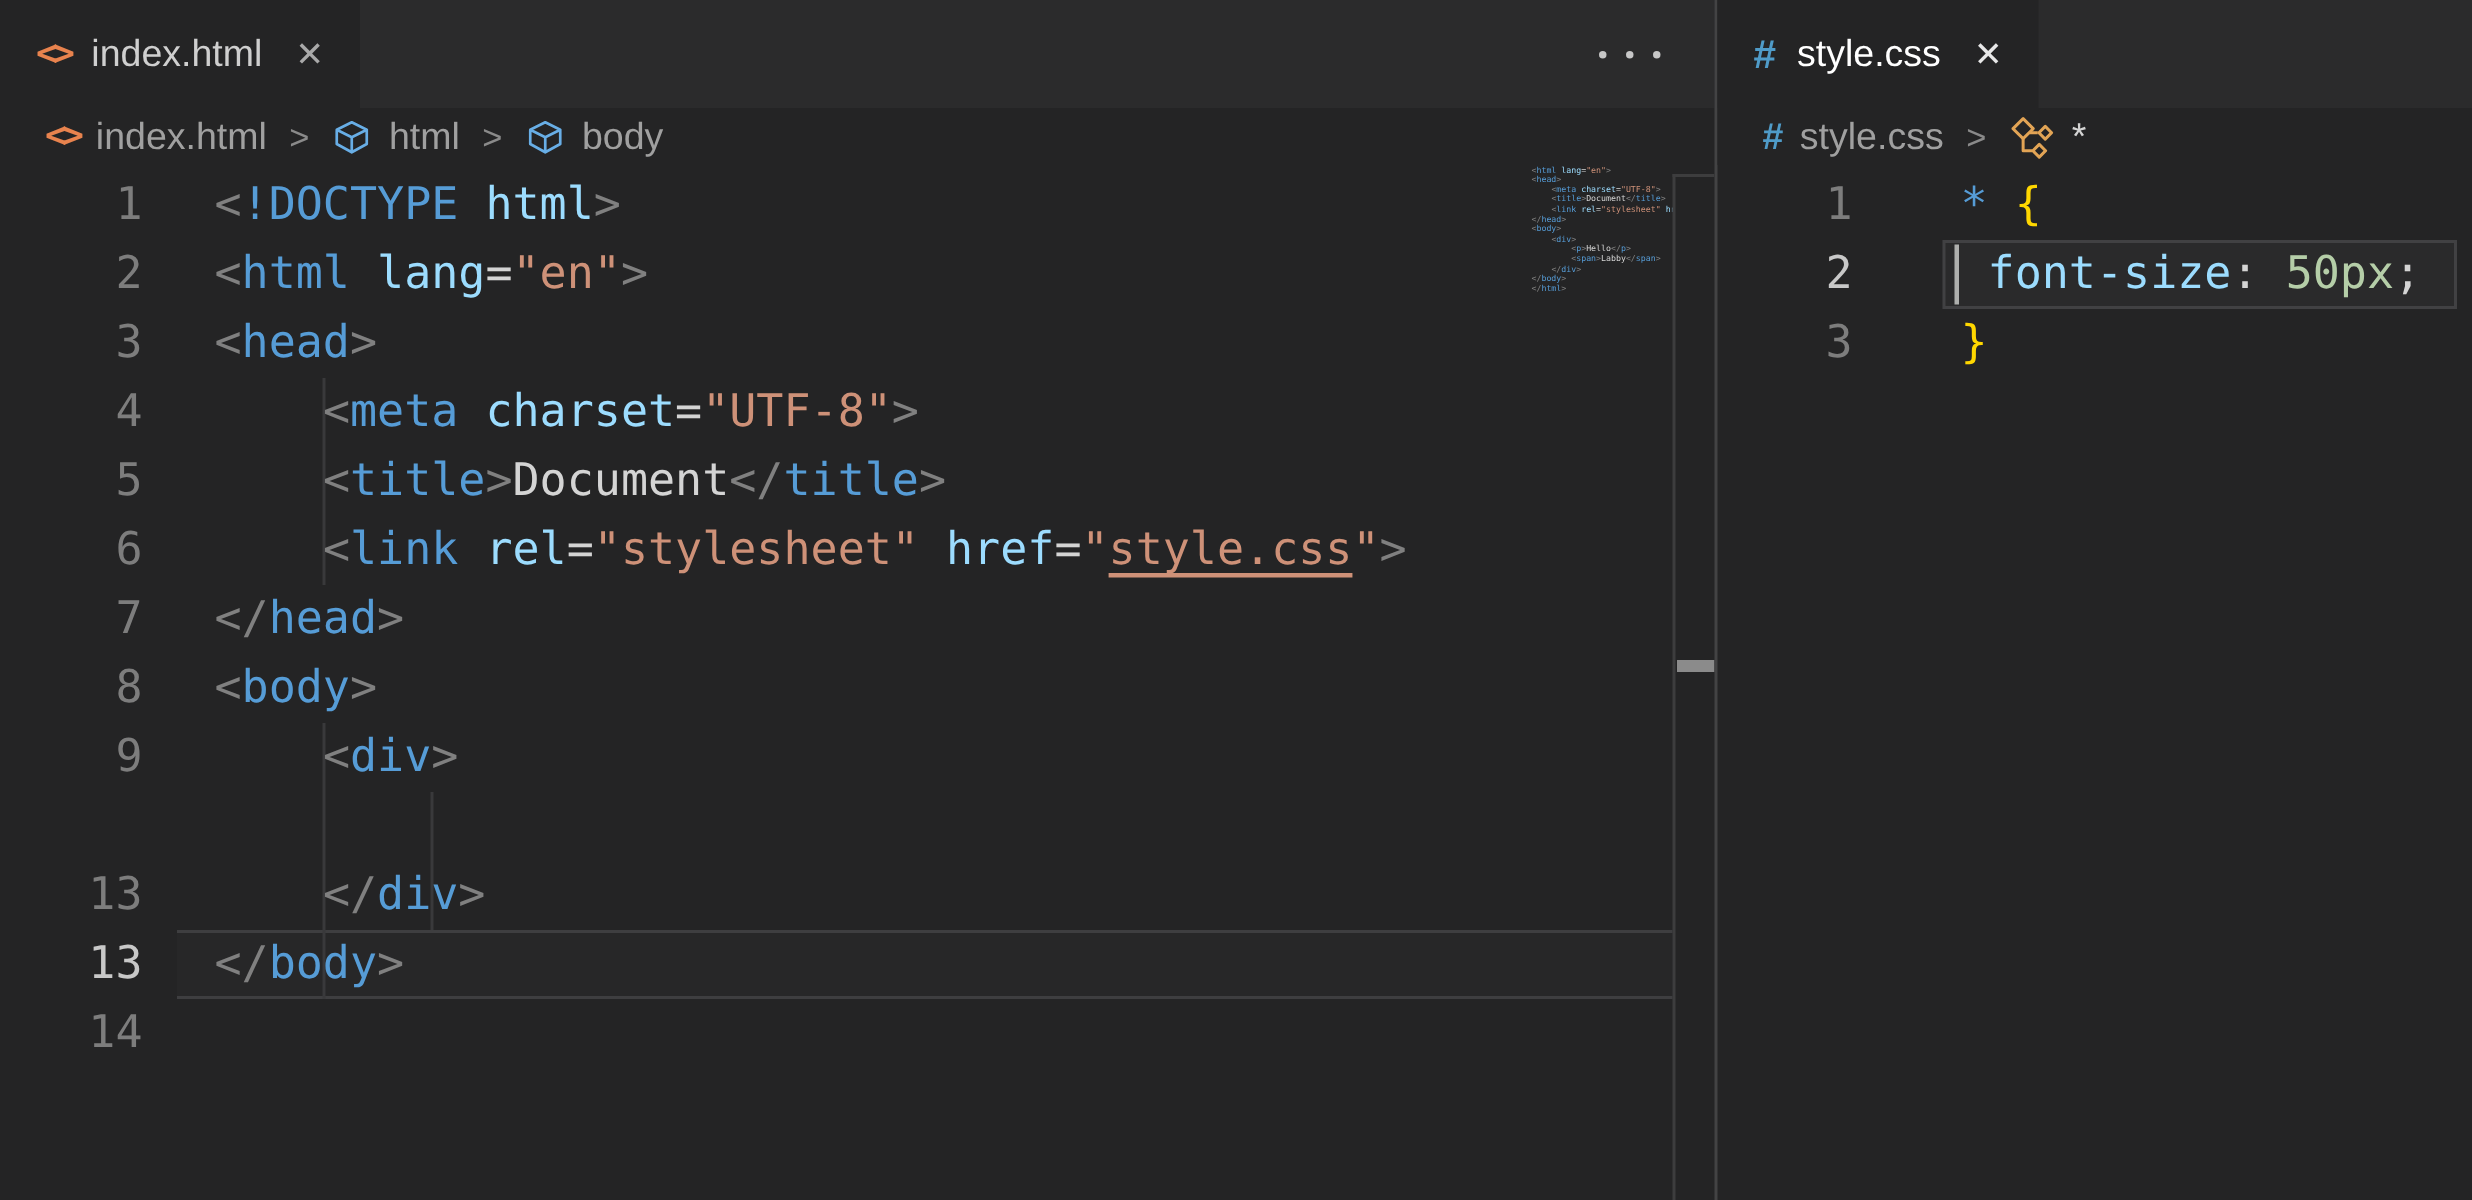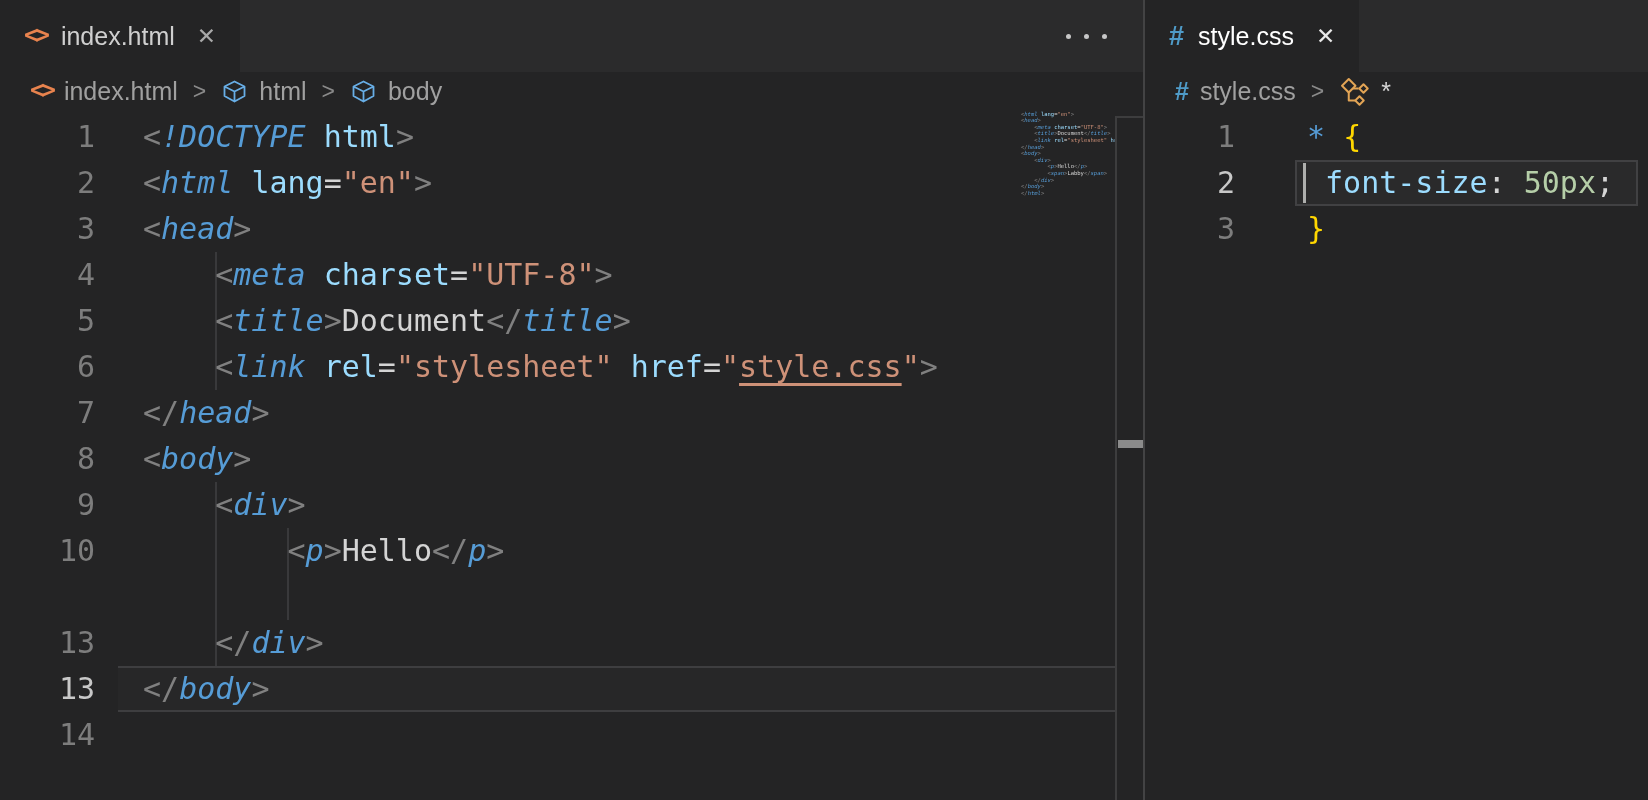--- a/index.html
+++ b/index.html
@@ -66,21 +66,21 @@
     content:""; position:absolute; top:0; bottom:0; left:118px; right:28px;
     border-top:2px solid #3e3e40; border-bottom:2px solid #3e3e40;
     background:rgba(255,255,255,0.015);
   }
   .group.right .row.active::before {
     left:150px; right:10px; border:2px solid #414143; background:#2a2a2b;
   }
 
   
   .c-p { color:#808080; } 
-  .c-t { color:#569cd6;font-style:italic; } 
+  .c-t { color:#569cd6; } 
   .c-a { color:#9cdcfe; } 
   .c-s { color:#ce9178; } 
   .c-x { color:#d4d4d4; } 
   .c-n { color:#b5cea8; } 
   .c-b { color:#ffd700; } 
   .c-e { color:#569cd6; } 
   .c-u { color:#ce9178; text-decoration:underline; text-underline-offset:6px; } 
 
   
   .guide { position:absolute; width:2px; background:#39393b; z-index:0; }
@@ -144,21 +144,20 @@
       <div class="lines">
           <div class="row"><span class="gutter">1</span><span class="codeline"><span class="c-p">&lt;</span><span class="c-t">!DOCTYPE</span><span class="c-x"> </span><span class="c-a">html</span><span class="c-p">&gt;</span></span></div>
           <div class="row"><span class="gutter">2</span><span class="codeline"><span class="c-p">&lt;</span><span class="c-t">html</span><span class="c-x"> </span><span class="c-a">lang</span><span class="c-x">=</span><span class="c-s">"en"</span><span class="c-p">&gt;</span></span></div>
           <div class="row"><span class="gutter">3</span><span class="codeline"><span class="c-p">&lt;</span><span class="c-t">head</span><span class="c-p">&gt;</span></span></div>
           <div class="row"><span class="gutter">4</span><span class="codeline"><span class="c-x">    </span><span class="c-p">&lt;</span><span class="c-t">meta</span><span class="c-x"> </span><span class="c-a">charset</span><span class="c-x">=</span><span class="c-s">"UTF-8"</span><span class="c-p">&gt;</span></span></div>
           <div class="row"><span class="gutter">5</span><span class="codeline"><span class="c-x">    </span><span class="c-p">&lt;</span><span class="c-t">title</span><span class="c-p">&gt;</span><span class="c-x">Document</span><span class="c-p">&lt;/</span><span class="c-t">title</span><span class="c-p">&gt;</span></span></div>
           <div class="row"><span class="gutter">6</span><span class="codeline"><span class="c-x">    </span><span class="c-p">&lt;</span><span class="c-t">link</span><span class="c-x"> </span><span class="c-a">rel</span><span class="c-x">=</span><span class="c-s">"stylesheet"</span><span class="c-x"> </span><span class="c-a">href</span><span class="c-x">=</span><span class="c-s">"</span><span class="c-u">style.css</span><span class="c-s">"</span><span class="c-p">&gt;</span></span></div>
           <div class="row"><span class="gutter">7</span><span class="codeline"><span class="c-p">&lt;/</span><span class="c-t">head</span><span class="c-p">&gt;</span></span></div>
           <div class="row"><span class="gutter">8</span><span class="codeline"><span class="c-p">&lt;</span><span class="c-t">body</span><span class="c-p">&gt;</span></span></div>
           <div class="row"><span class="gutter">9</span><span class="codeline"><span class="c-x">    </span><span class="c-p">&lt;</span><span class="c-t">div</span><span class="c-p">&gt;</span></span></div>
-          <div class="row"><span class="gutter">10</span><span class="codeline"><span class="c-x">        </span><span class="c-p">&lt;</span><span class="c-t">p</span><span class="c-p">&gt;</span><span class="c-x">Hello</span><span class="c-p">&lt;/</span><span class="c-t">p</span><span class="c-p">&gt;</span></span></div>
           <div class="row"></div>
           <div class="row"><span class="gutter">13</span><span class="codeline"><span class="c-x">    </span><span class="c-p">&lt;/</span><span class="c-t">div</span><span class="c-p">&gt;</span></span></div>
           <div class="row active"><span class="gutter">13</span><span class="codeline"><span class="c-p">&lt;/</span><span class="c-t">body</span><span class="c-p">&gt;</span></span></div>
           <div class="row"><span class="gutter">14</span></div>
         </div>
       <div class="guide g1"></div>
       <div class="guide g2"></div>
       <div class="guide g3"></div>
       <div class="minimap"><div class="mrow"></div><div class="mrow"><span class="c-p">&lt;</span><span class="c-t">html</span><span class="c-x"> </span><span class="c-a">lang</span><span class="c-x">=</span><span class="c-s">"en"</span><span class="c-p">&gt;</span></div><div class="mrow"><span class="c-p">&lt;</span><span class="c-t">head</span><span class="c-p">&gt;</span></div><div class="mrow"><span class="c-x">    </span><span class="c-p">&lt;</span><span class="c-t">meta</span><span class="c-x"> </span><span class="c-a">charset</span><span class="c-x">=</span><span class="c-s">"UTF-8"</span><span class="c-p">&gt;</span></div><div class="mrow"><span class="c-x">    </span><span class="c-p">&lt;</span><span class="c-t">title</span><span class="c-p">&gt;</span><span class="c-x">Document</span><span class="c-p">&lt;/</span><span class="c-t">title</span><span class="c-p">&gt;</span></div><div class="mrow"><span class="c-x">    </span><span class="c-p">&lt;</span><span class="c-t">link</span><span class="c-x"> </span><span class="c-a">rel</span><span class="c-x">=</span><span class="c-s">"stylesheet"</span><span class="c-x"> </span><span class="c-a">href</span></div><div class="mrow"><span class="c-p">&lt;/</span><span class="c-t">head</span><span class="c-p">&gt;</span></div><div class="mrow"><span class="c-p">&lt;</span><span class="c-t">body</span><span class="c-p">&gt;</span></div><div class="mrow"><span class="c-x">    </span><span class="c-p">&lt;</span><span class="c-t">div</span><span class="c-p">&gt;</span></div><div class="mrow"><span class="c-x">        </span><span class="c-p">&lt;</span><span class="c-t">p</span><span class="c-p">&gt;</span><span class="c-x">Hello</span><span class="c-p">&lt;/</span><span class="c-t">p</span><span class="c-p">&gt;</span></div><div class="mrow"><span class="c-x">        </span><span class="c-p">&lt;</span><span class="c-t">span</span><span class="c-p">&gt;</span><span class="c-x">Labby</span><span class="c-p">&lt;/</span><span class="c-t">span</span><span class="c-p">&gt;</span></div><div class="mrow"><span class="c-x">    </span><span class="c-p">&lt;/</span><span class="c-t">div</span><span class="c-p">&gt;</span></div><div class="mrow"><span class="c-p">&lt;/</span><span class="c-t">body</span><span class="c-p">&gt;</span></div><div class="mrow"><span class="c-p">&lt;/</span><span class="c-t">html</span><span class="c-p">&gt;</span></div></div>
       <div class="ruler">

